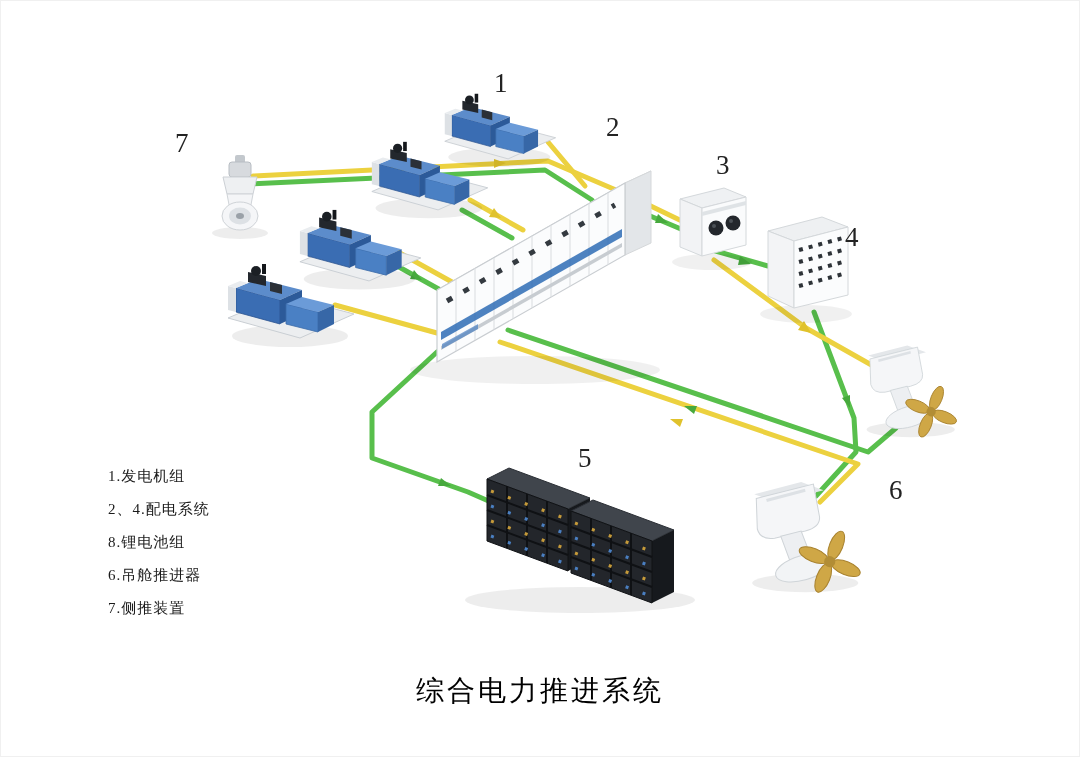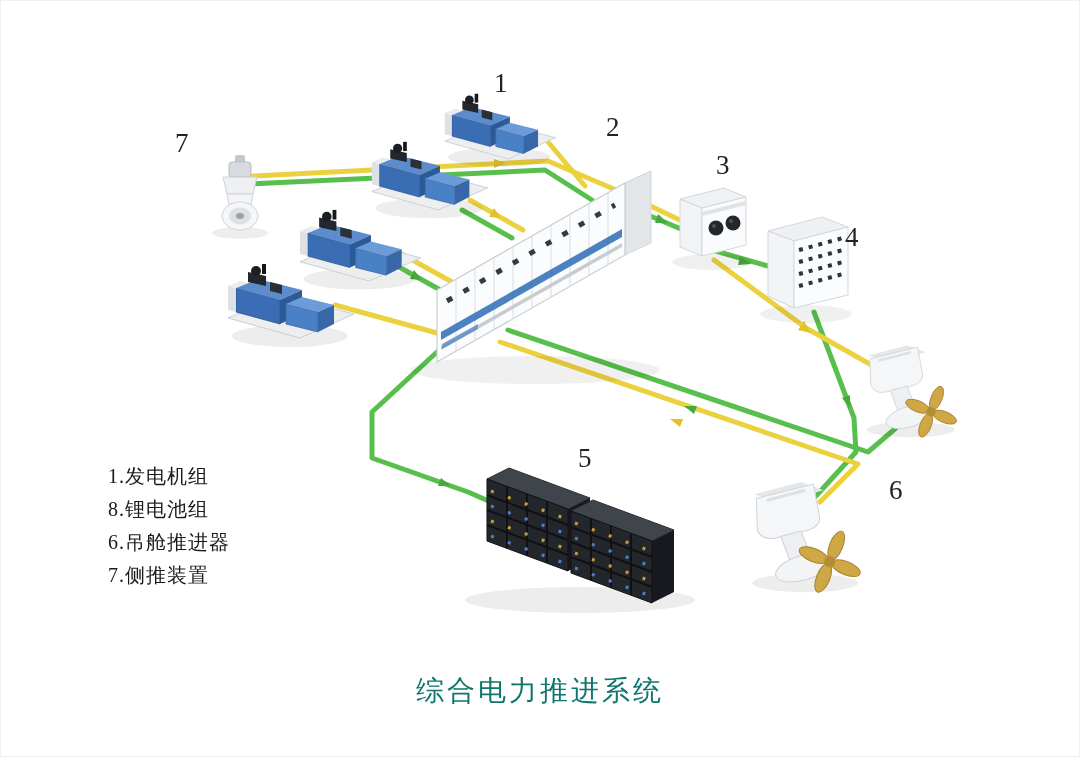--- a/index.html
+++ b/index.html
@@ -2,22 +2,22 @@
 <html><head>
 <meta charset="utf-8">
 <style>
   *{margin:0;padding:0;box-sizing:border-box}
   html,body{background:#ffffff}
   body{font-family:"Liberation Serif","DejaVu Serif",serif}
   .stage{position:relative;width:1080px;height:757px;background:#ffffff;overflow:hidden;box-shadow:inset 0 0 0 1px #f0f0f0}
   svg.scene{position:absolute;left:0;top:0;display:block}
   .num{position:absolute;font-size:27px;color:#232323;font-family:"Liberation Serif","DejaVu Serif",serif}
   .legend{position:absolute;left:108px;top:460px}
-  .legend-item{font-size:20px;line-height:33px;color:#1b1b1b;letter-spacing:1px;white-space:nowrap}
-  .title{position:absolute;left:0;top:672px;width:100%;text-align:center;font-size:28px;color:#0f766e;letter-spacing:3px}
+  .legend-item{font-size:15px;line-height:33px;color:#1b1b1b;letter-spacing:1px;white-space:nowrap}
+  .title{position:absolute;left:0;top:672px;width:100%;text-align:center;font-size:28px;color:#000000;letter-spacing:3px}
 </style>
 </head>
 <body>
 
 <div class="stage">
 
   <svg class="scene" width="1080" height="757" viewBox="0 0 1080 757">
     <defs>
 
       <g id="genset">
@@ -170,20 +170,21 @@
   <div class="num" style="left:494px;top:68px">1</div>
   <div class="num" style="left:606px;top:112px">2</div>
   <div class="num" style="left:716px;top:150px">3</div>
   <div class="num" style="left:845px;top:222px">4</div>
   <div class="num" style="left:578px;top:443px">5</div>
   <div class="num" style="left:889px;top:475px">6</div>
   <div class="num" style="left:175px;top:128px">7</div>
 
   <div class="legend">
     <div class="legend-item">1.发电机组</div>
+    <div class="legend-item">2、4.配电系统</div>
     <div class="legend-item">8.锂电池组</div>
     <div class="legend-item">6.吊舱推进器</div>
     <div class="legend-item">7.侧推装置</div>
   </div>
 
   <div class="title">综合电力推进系统</div>
 
 </div>
 
 </body></html>

